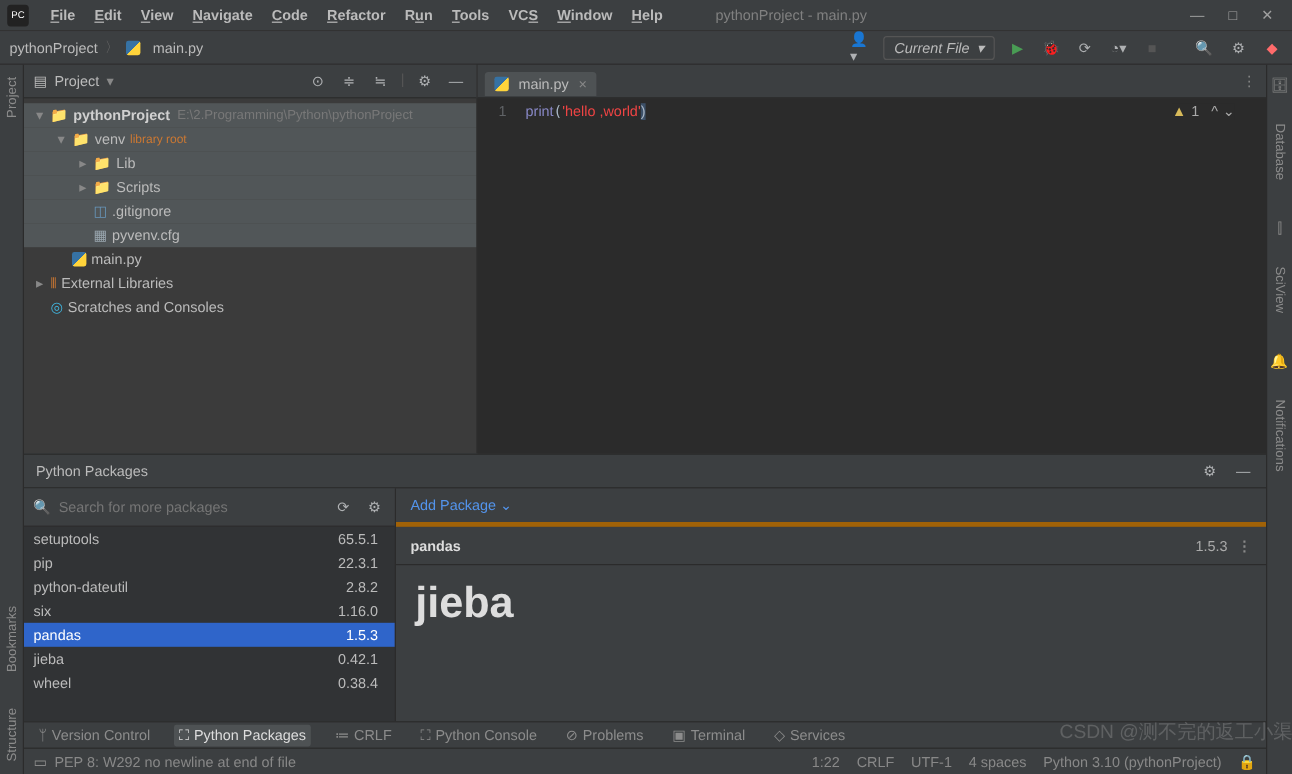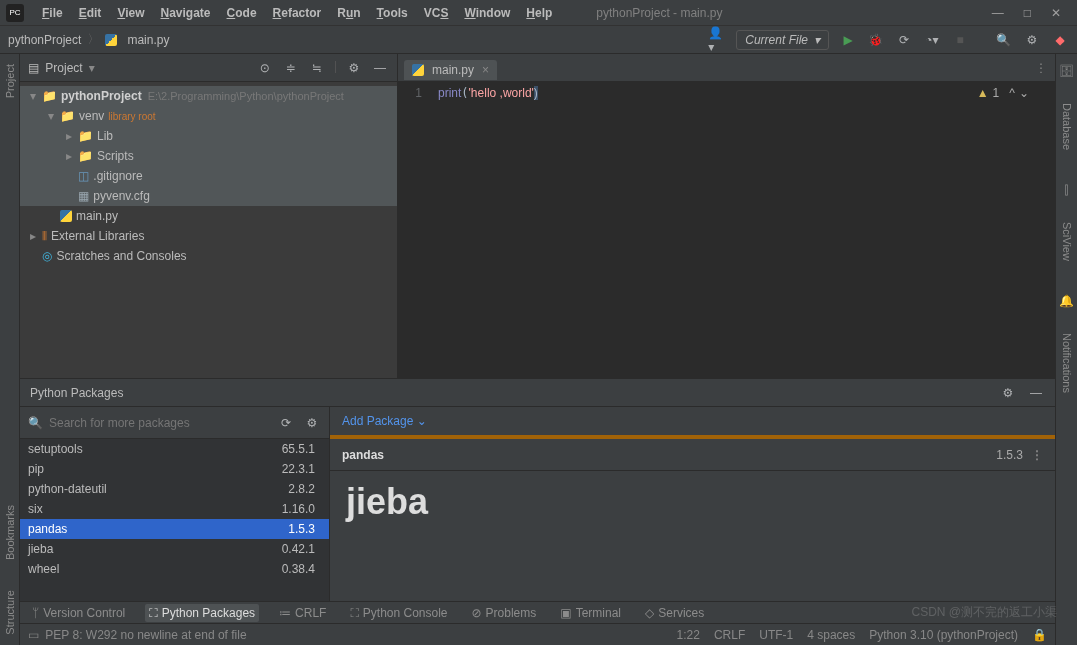--- a/index.html
+++ b/index.html
@@ -39,21 +39,21 @@
 .lib-tag { color:#cc7832; font-size:10px; margin-left:4px; }
 .editor-panel { flex:1; display:flex; flex-direction:column; background:#2b2b2b; }
 .tab-bar { height:28px; background:#3c3f41; display:flex; align-items:center; border-bottom:1px solid #2b2b2b; padding-left:6px; }
 .tab { background:#4e5254; padding:3px 8px; border-radius:3px 3px 0 0; display:flex; align-items:center; gap:4px; position:relative; top:2px; }
 .tab .close { color:#888; margin-left:4px; cursor:pointer; }
 .tab-bar .more { margin-left:auto; margin-right:8px; color:#888; cursor:pointer; }
 .editor-area { flex:1; display:flex; position:relative; background:#2b2b2b; }
 .line-nums { width:32px; text-align:right; padding:4px 8px 0 0; color:#606366; font-family:Consolas,monospace; }
 .code { flex:1; padding:4px 0 0 8px; font-family:Consolas,monospace; color:#a9b7c6; }
 .code .kw { color:#8888c6; }
-.code .str { color:#fca5a5; }
+.code .str { color:#ef4444; }
 .code .par { color:#a9b7c6; background:#3c5068; }
 .warn-badge { position:absolute; top:4px; right:26px; display:flex; align-items:center; gap:4px; color:#aaa; background:#2b2b2b; font-size:11px;}
 .warn-tri { color:#d7ba5a; }
 .lower { height:223px; border-top:1px solid #2b2b2b; display:flex; flex-direction:column; background:#3c3f41; }
 .lower-header { height:28px; display:flex; align-items:center; padding:0 10px; border-bottom:1px solid #2b2b2b; }
 .lower-header .tools { margin-left:auto; display:flex; gap:10px; color:#afb1b3; }
 .lower-body { flex:1; display:flex; min-height:0; }
 .pkg-left { width:310px; border-right:1px solid #2b2b2b; display:flex; flex-direction:column; background:#313335;}
 .search-row { height:32px; display:flex; align-items:center; padding:0 8px; gap:8px; border-bottom:1px solid #2b2b2b; background:#3c3f41;}
 .search-input { flex:1; display:flex; align-items:center; gap:6px; color:#787878; }
@@ -67,21 +67,21 @@
 .pkg-detail-head { height:32px; display:flex; align-items:center; padding:0 12px; border-bottom:1px solid #2b2b2b; font-weight:bold; color:#ddd; }
 .pkg-detail-head .ver { margin-left:auto; color:#aaa; font-weight:normal; margin-right:8px;}
 .pkg-detail-head .dots { color:#888; cursor:pointer; }
 .pkg-big { flex:1; padding:10px 16px; font-size:36px; font-weight:bold; color:#ddd; }
 .pkg-trunc { height:18px; padding:0 12px; color:#666; font-size:11px; overflow:hidden; white-space:nowrap; }
 .toolwindow-bar { height:22px; background:#3c3f41; border-top:1px solid #2b2b2b; display:flex; align-items:center; padding:0 8px; gap:16px; font-size:11px; }
 .tw-item { display:flex; align-items:center; gap:4px; color:#8c8c8c; cursor:pointer; padding:2px 4px; }
 .tw-item.active { background:#4e5254; color:#ddd; border-radius:2px; }
 .statusbar { height:22px; background:#3c3f41; border-top:1px solid #2b2b2b; display:flex; align-items:center; padding:0 8px; font-size:11px; color:#888; }
 .statusbar .right { margin-left:auto; display:flex; gap:14px; }
-.watermark { position:absolute; right:0; bottom:24px; font-size:12px; color:rgba(200,200,200,0.25); pointer-events:none; padding-right:20px;}
+.watermark { position:absolute; right:0; bottom:24px; font-size:16px; color:rgba(200,200,200,0.25); pointer-events:none; }
 </style>
 </head>
 <body>
 
 <div class="menubar">
   <div class="logo">PC</div>
   <span class="menu-item"><u>F</u>ile</span>
   <span class="menu-item"><u>E</u>dit</span>
   <span class="menu-item"><u>V</u>iew</span>
   <span class="menu-item"><u>N</u>avigate</span>

